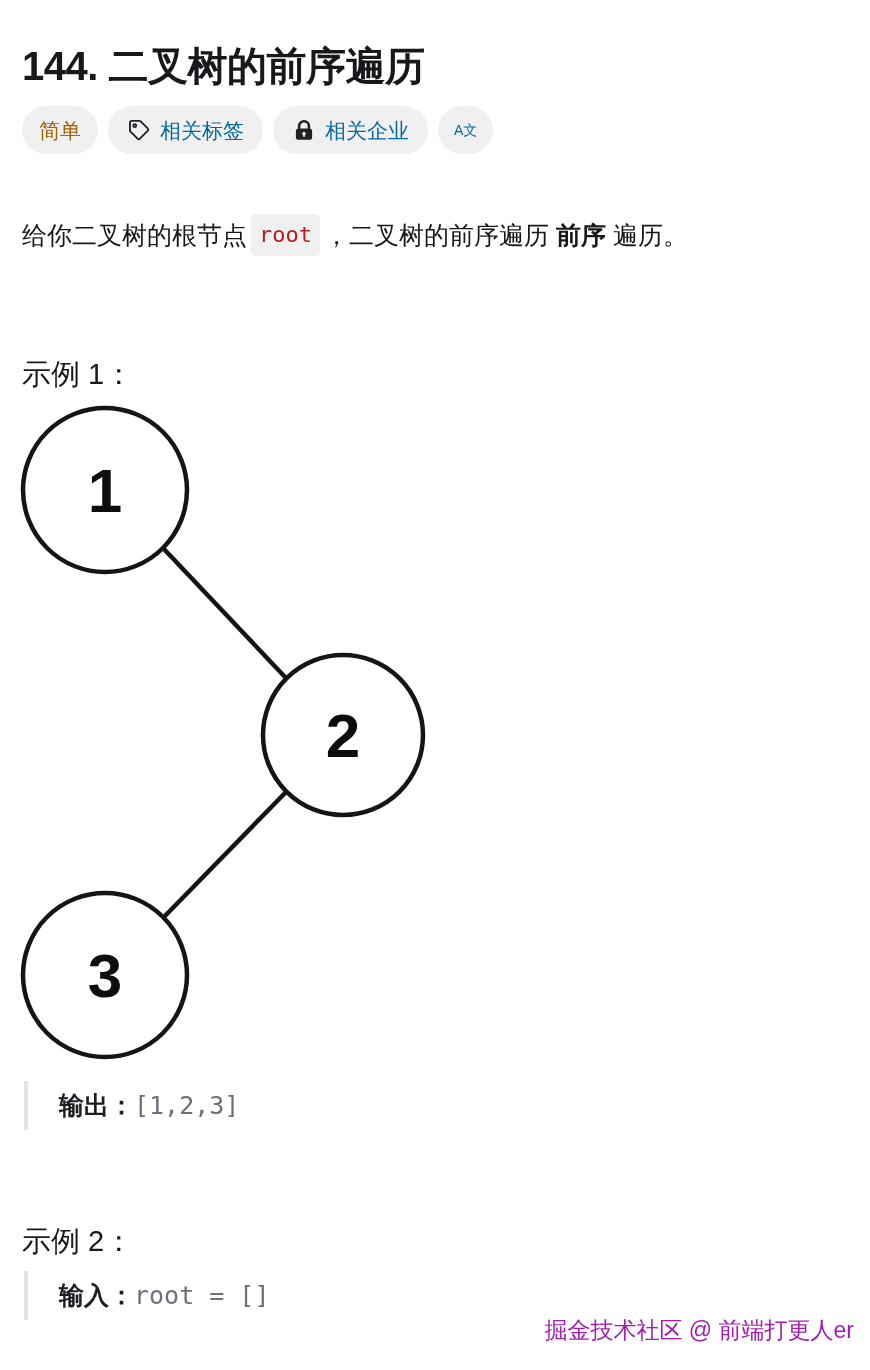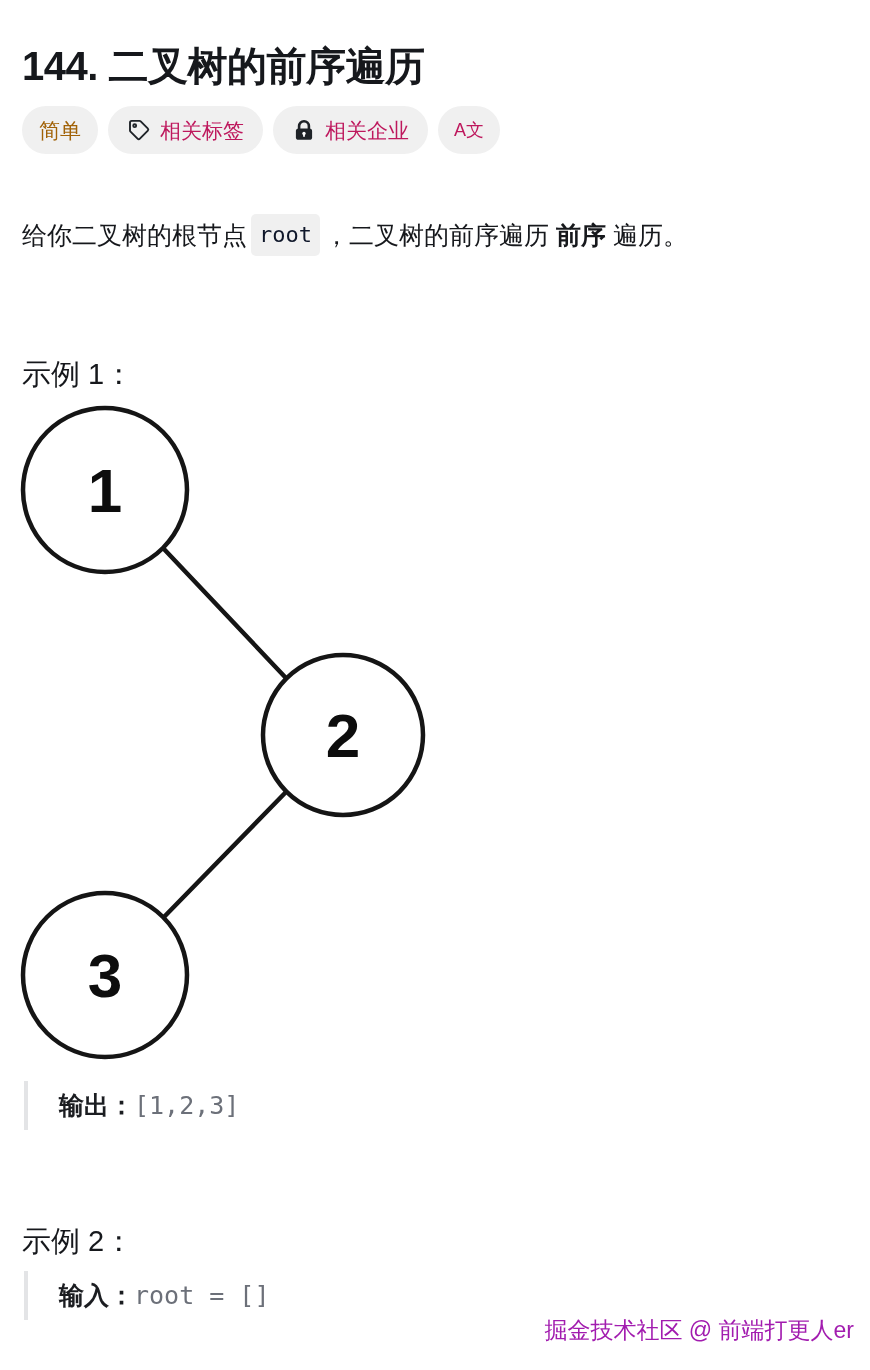--- a/index.html
+++ b/index.html
@@ -50,38 +50,38 @@
     display: flex;
     align-items: center;
     gap: 9px;
     height: 48px;
     box-sizing: border-box;
     padding: 0 19px;
     border-radius: 24px;
     background: #f0f0f0;
     font-size: 21px;
     line-height: 1;
-    color: #be185d;
+    color: #0369a1;
     white-space: nowrap;
   }
   .badge.difficulty {
     color: #a16207;
     padding: 0 17px;
   }
   .badge .bicon {
     display: inline-flex;
     align-items: center;
     justify-content: center;
     width: 24px;
     height: 24px;
     flex: none;
   }
   .badge.translate {
     padding: 0 16px;
-    font-size: 18px;
+    font-size: 14px;
     font-weight: 500;
   }
 
   
   .desc {
     position: absolute;
     left: 22px;
     top: 189px;
     font-size: 25px;
     line-height: 40px;
@@ -89,21 +89,21 @@
     white-space: nowrap;
   }
   .desc .code-chip {
     display: inline-block;
     background: #f0f0f0;
     border-radius: 5px;
     padding: 1px 8px;
     margin: 0 4px;
     font-family: "DejaVu Sans Mono", "Liberation Mono", monospace;
     font-size: 22px;
-    color: #0f172a;
+    color: #b91c1c;
     vertical-align: 2px;
   }
   .desc .strong { font-weight: 700; }
 
   
   .ex-heading {
     position: absolute;
     left: 22px;
     font-size: 29px;
     line-height: 34px;

